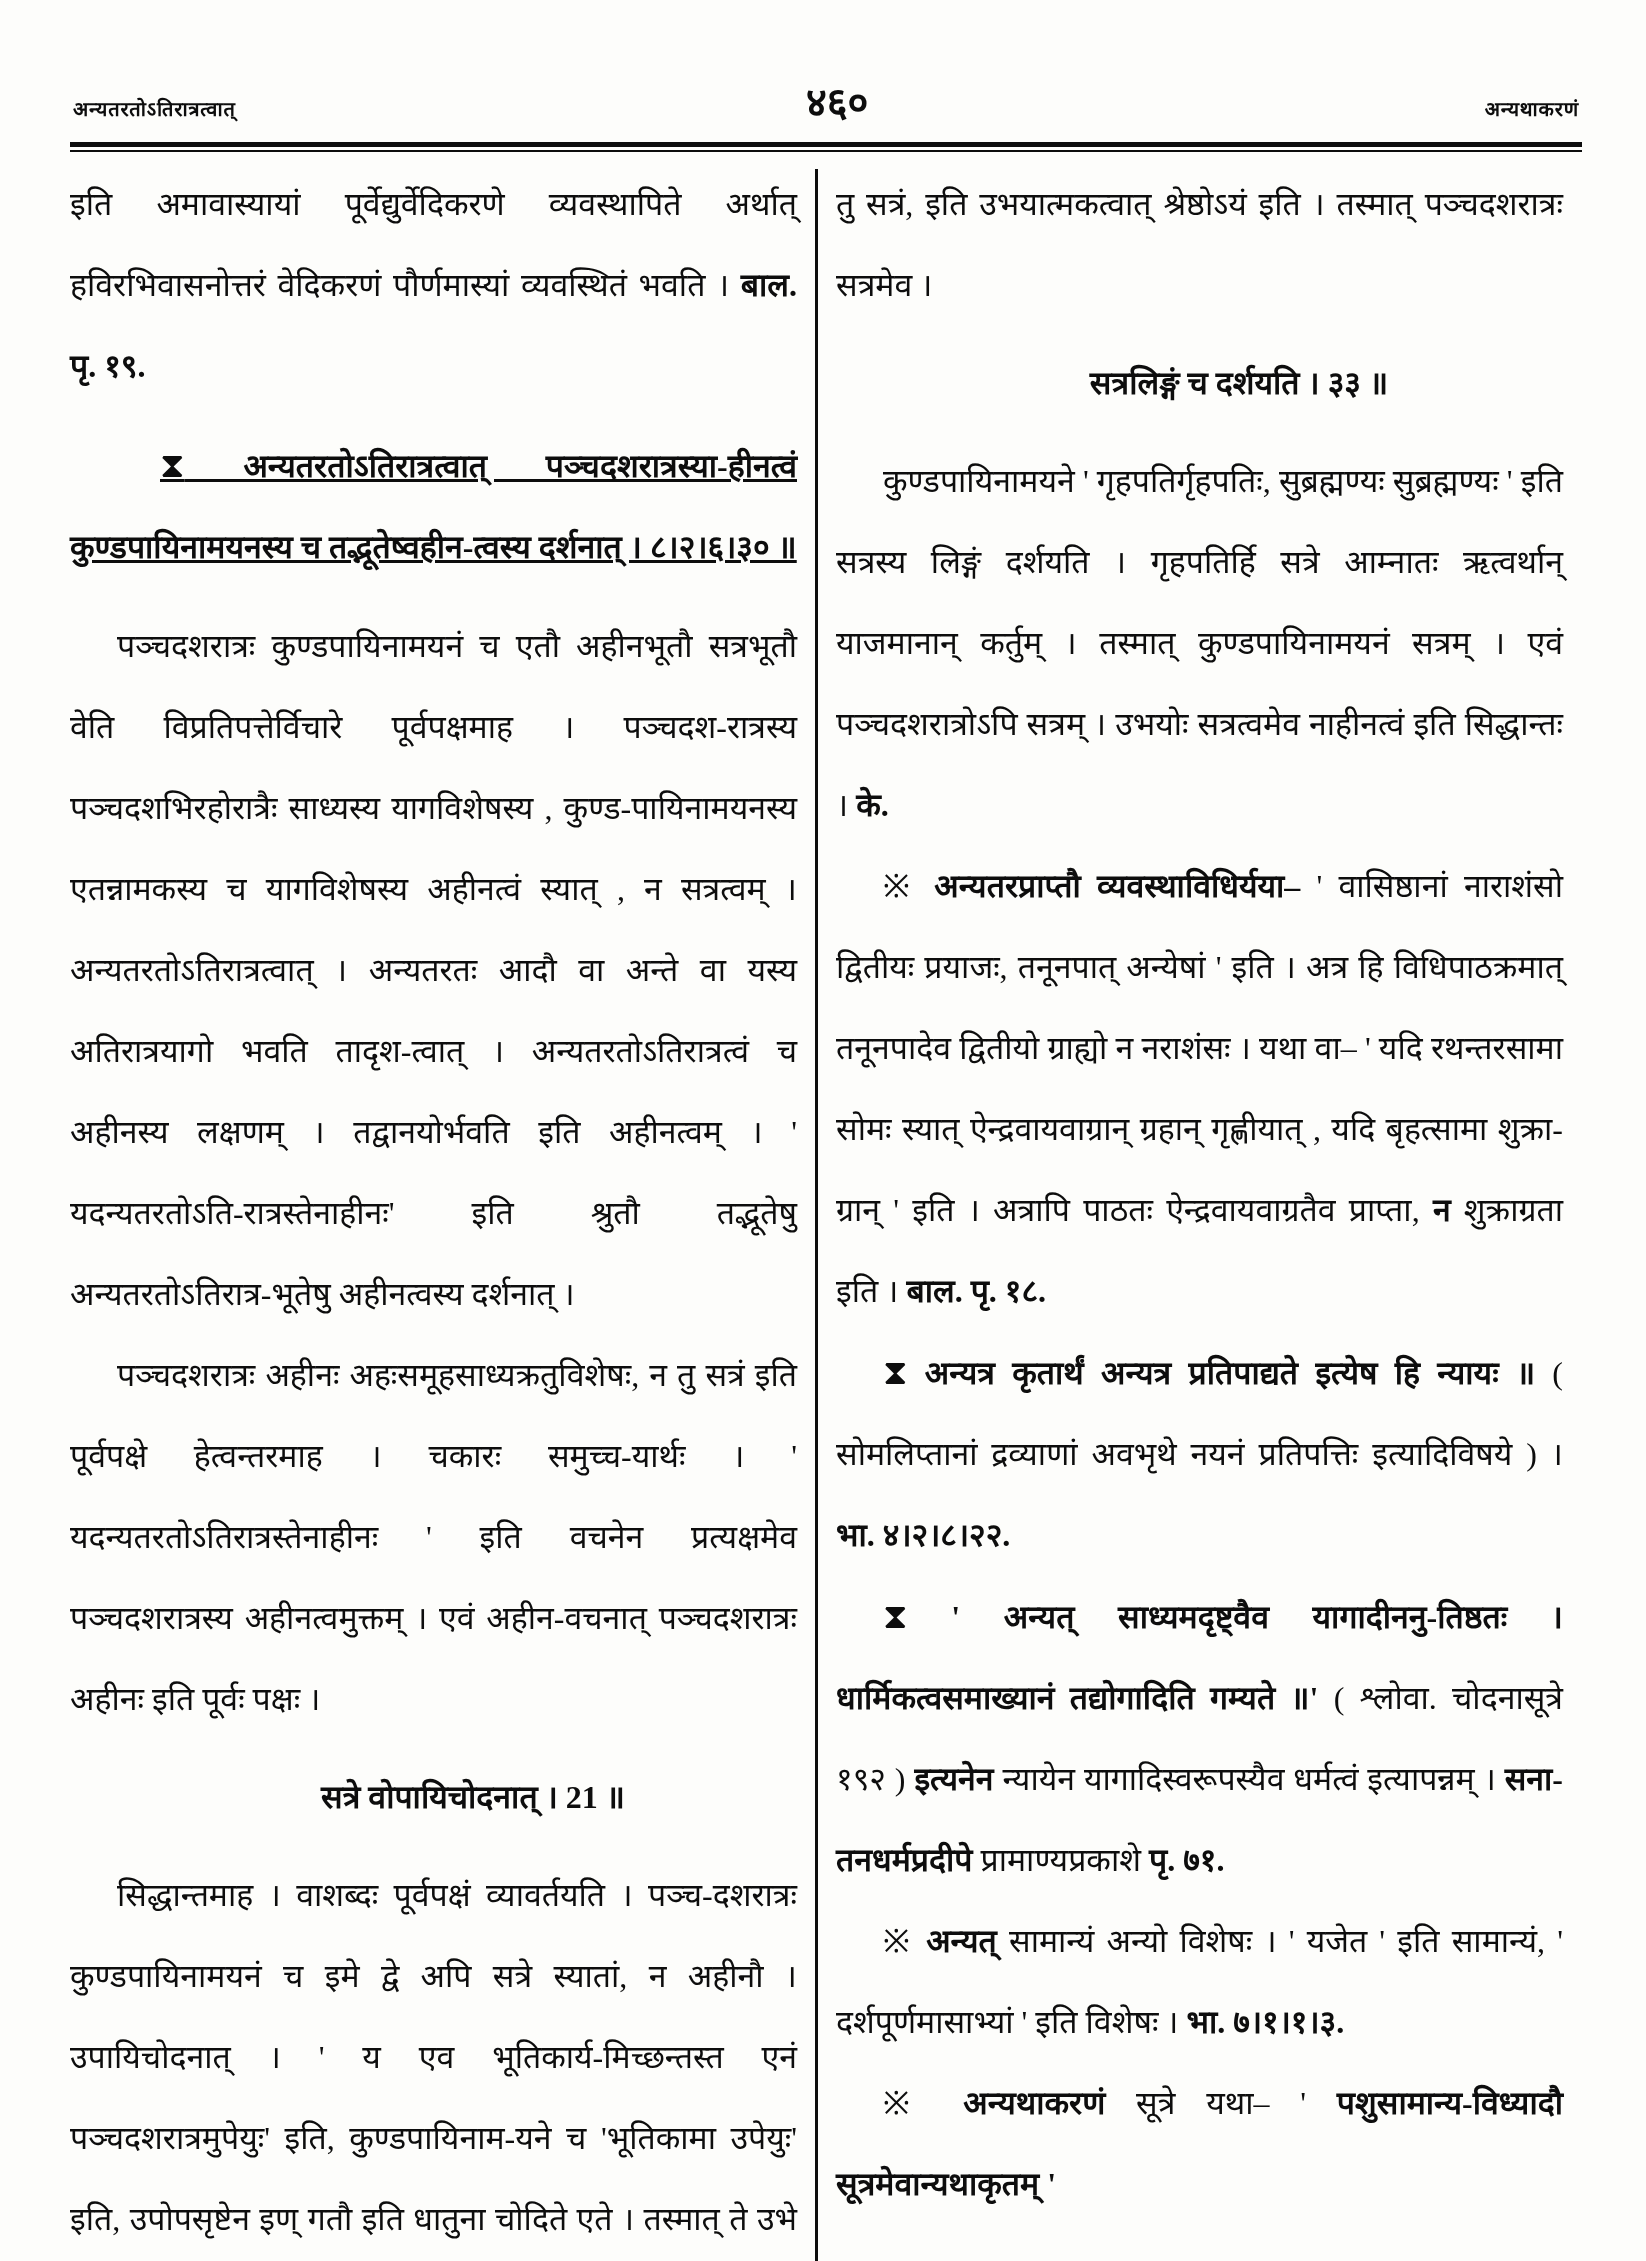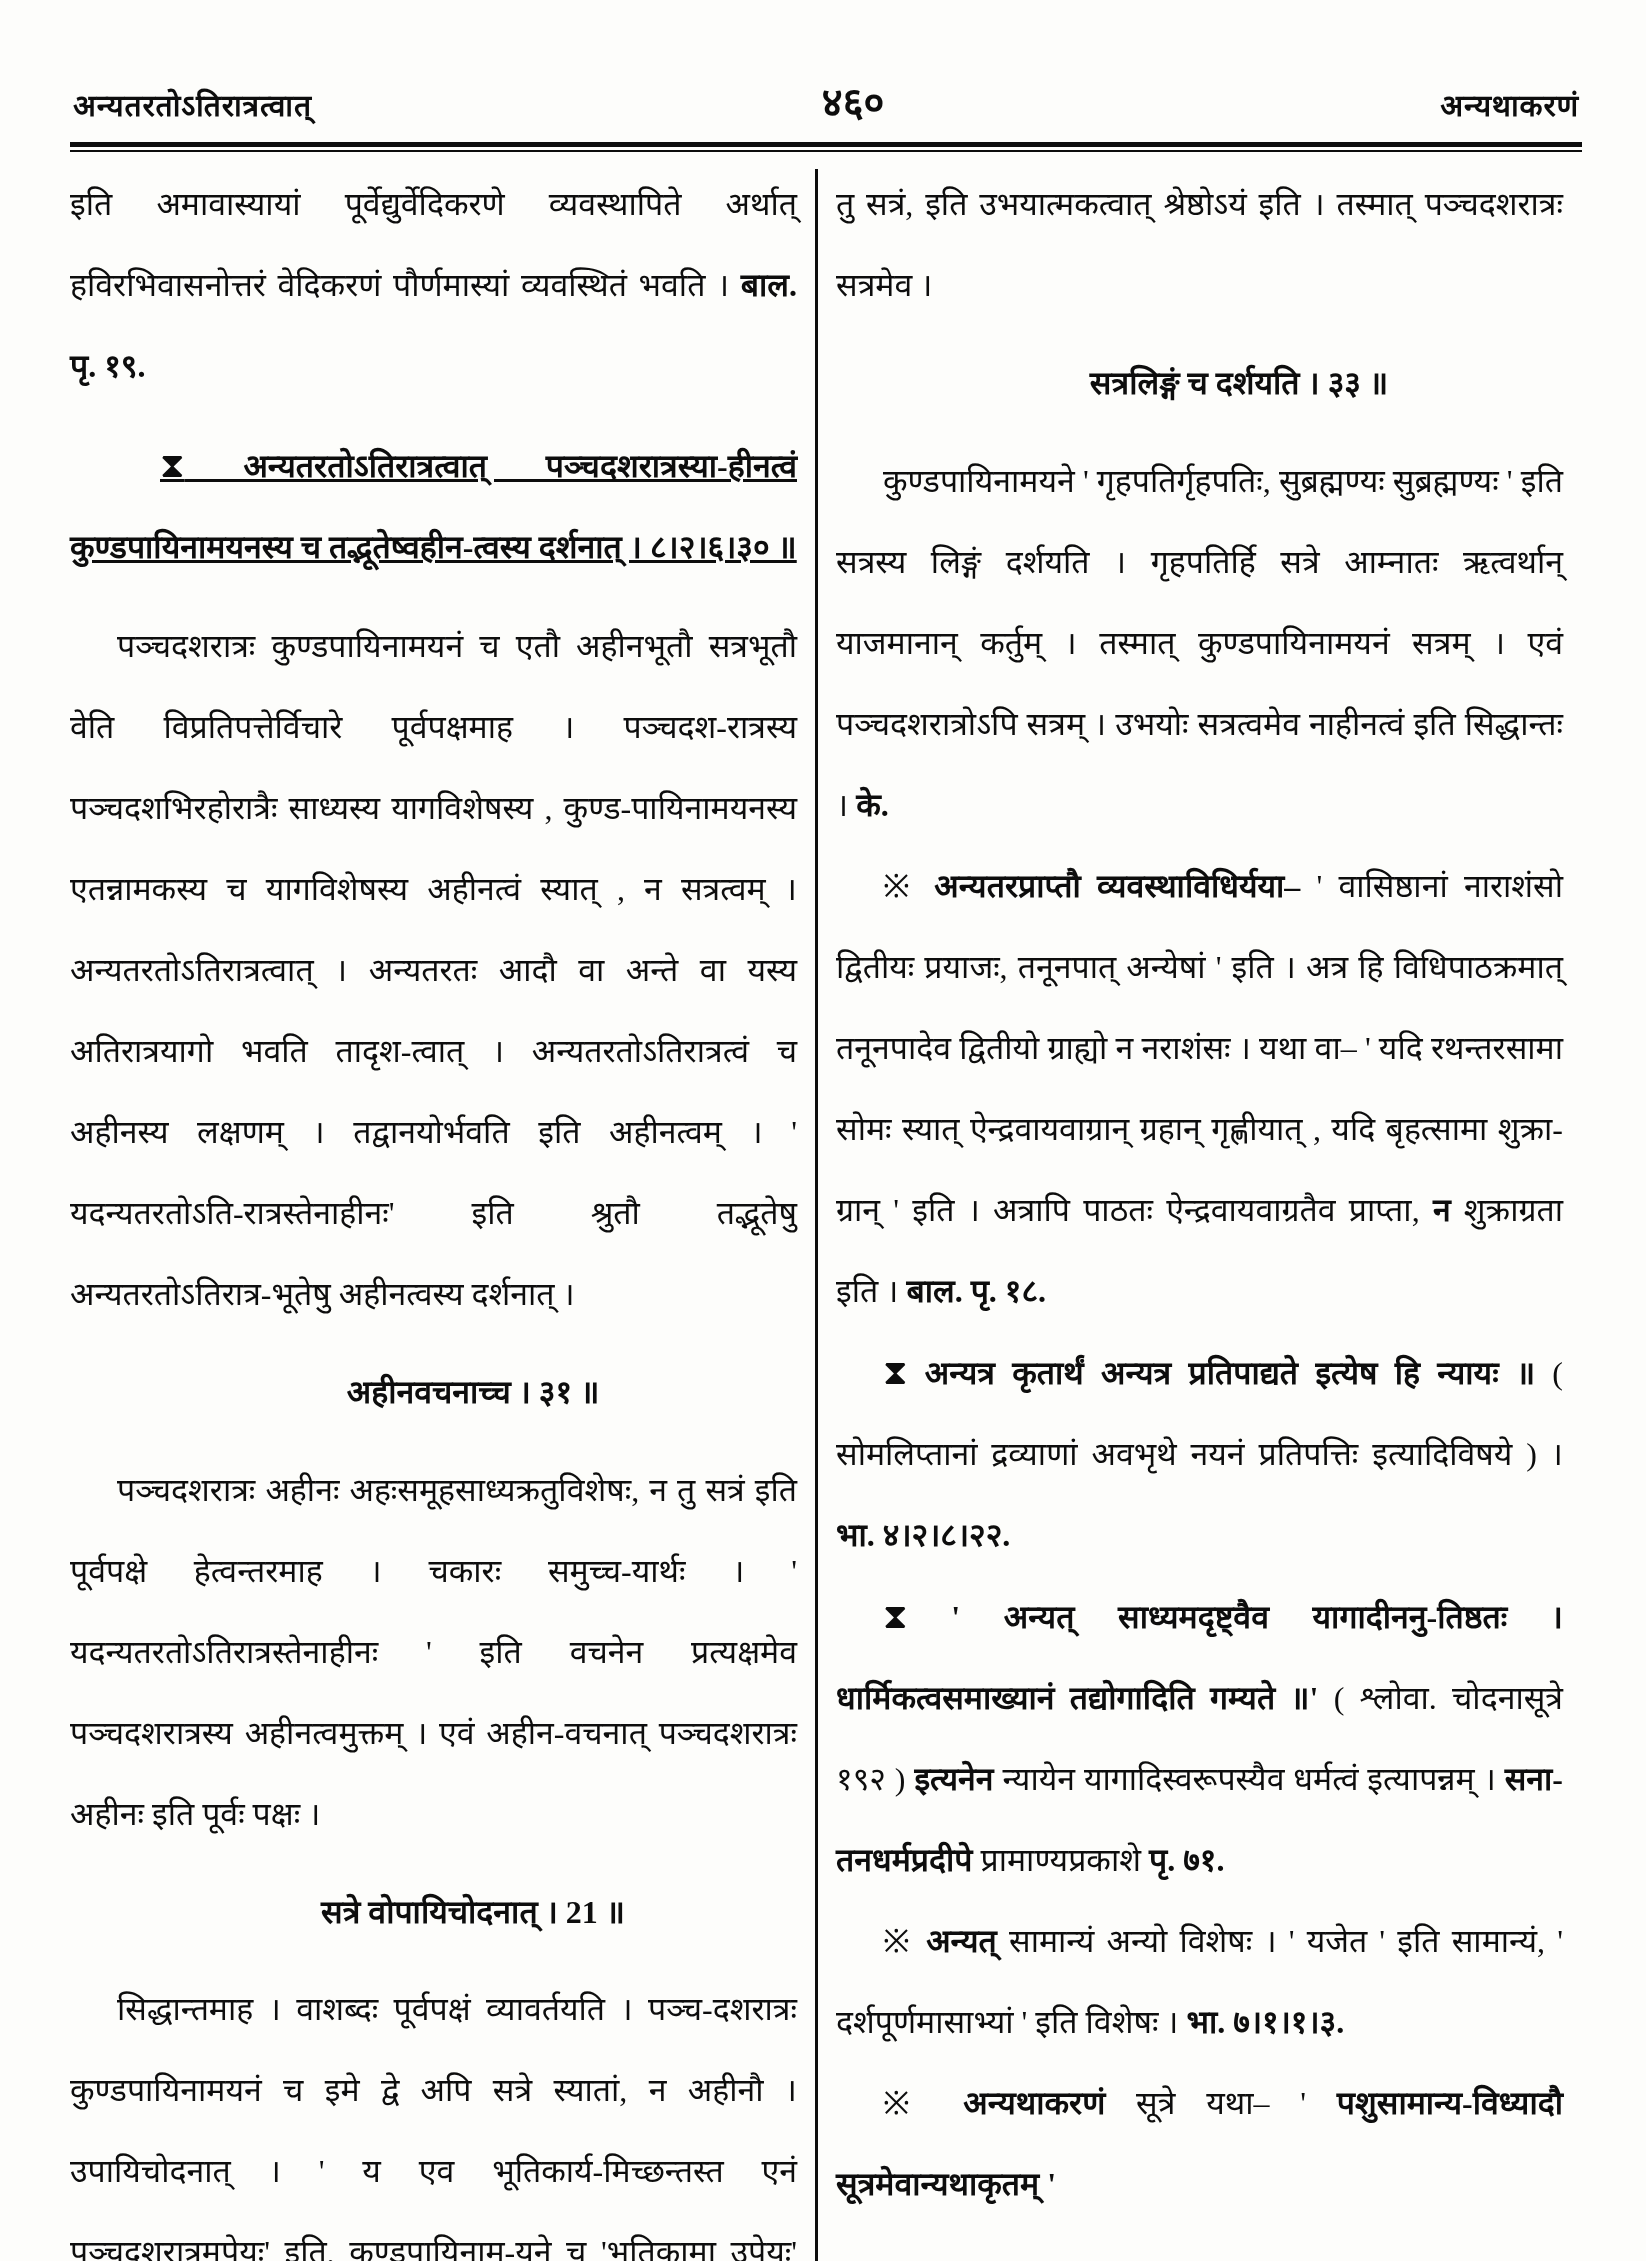--- a/index.html
+++ b/index.html
@@ -17,21 +17,21 @@
   }
   
   .running-head{
     display:flex;
     justify-content:space-between;
     align-items:baseline;
     padding:73px 67px 13.7px 73px;
   }
   .running-head .rh-left,
   .running-head .rh-right{
-    font-size:30px;font-weight:bold;letter-spacing:0.8px;
+    font-size:20px;font-weight:bold;letter-spacing:0.8px;
   }
   .running-head .rh-page{
     font-size:40px;font-weight:bold;
     transform:translateX(-23px);
   }
   .head-rule{
     margin:0 64px 0 70px;
     height:3.8px;
     border-top:5.3px solid #0d0d0d;
     border-bottom:2.3px solid #0d0d0d;
@@ -84,21 +84,20 @@
   </div>
 
   <div class="head-rule"></div>
 
   <div class="columns">
 
     <div class="col">
       <p class="cont"><span>इति अमावास्यायां पूर्वेद्युर्वेदिकरणे व्यवस्थापिते अर्थात् हविरभिवासनोत्तरं वेदिकरणं पौर्णमास्यां व्यवस्थितं भवति । </span><span class="b">बाल. पृ. १९.</span></p>
       <p class="sutra"><span class="orn">⧗</span><span class="b"> अन्यतरतोऽतिरात्रत्वात् पञ्चदशरात्रस्या-हीनत्वं कुण्डपायिनामयनस्य च तद्भूतेष्वहीन-त्वस्य दर्शनात् । ८।२।६।३० ॥</span></p>
       <p class="ind"><span>पञ्चदशरात्रः कुण्डपायिनामयनं च एतौ अहीनभूतौ सत्रभूतौ वेति विप्रतिपत्तेर्विचारे पूर्वपक्षमाह । पञ्चदश-रात्रस्य पञ्चदशभिरहोरात्रैः साध्यस्य यागविशेषस्य , कुण्ड-पायिनामयनस्य एतन्नामकस्य च यागविशेषस्य अहीनत्वं स्यात् , न सत्रत्वम् । अन्यतरतोऽतिरात्रत्वात् । अन्यतरतः आदौ वा अन्ते वा यस्य अतिरात्रयागो भवति तादृश-त्वात् । अन्यतरतोऽतिरात्रत्वं च अहीनस्य लक्षणम् । तद्वानयोर्भवति इति अहीनत्वम् । ' यदन्यतरतोऽति-रात्रस्तेनाहीनः' इति श्रुतौ तद्भूतेषु अन्यतरतोऽतिरात्र-भूतेषु अहीनत्वस्य दर्शनात् ।</span></p>
-      <p class="head"><span class="b">अहीनवचनाच्च । ३१ ॥</span></p>
       <p class="ind"><span>पञ्चदशरात्रः अहीनः अहःसमूहसाध्यक्रतुविशेषः, न तु सत्रं इति पूर्वपक्षे हेत्वन्तरमाह । चकारः समुच्च-यार्थः । ' यदन्यतरतोऽतिरात्रस्तेनाहीनः ' इति वचनेन प्रत्यक्षमेव पञ्चदशरात्रस्य अहीनत्वमुक्तम् । एवं अहीन-वचनात् पञ्चदशरात्रः अहीनः इति पूर्वः पक्षः ।</span></p>
       <p class="head"><span class="b">सत्रे वोपायिचोदनात् । 21 ॥</span></p>
       <p class="ind"><span>सिद्धान्तमाह । वाशब्दः पूर्वपक्षं व्यावर्तयति । पञ्च-दशरात्रः कुण्डपायिनामयनं च इमे द्वे अपि सत्रे स्यातां, न अहीनौ । उपायिचोदनात् । ' य एव भूतिकार्य-मिच्छन्तस्त एनं पञ्चदशरात्रमुपेयुः' इति, कुण्डपायिनाम-यने च 'भूतिकामा उपेयुः' इति, उपोपसृष्टेन इण् गतौ इति धातुना चोदिते एते । तस्मात् ते उभे सत्रे एव । 'यद-न्यतरतोऽतिरात्रस्तेनाहीनः ' इति नैतद्वचनं विधायकं, किंतु अनुवादोऽयं स्तुत्यर्थः । स्तुतिश्च नित्येन अहीन-लिङ्गेन अन्यतरतोऽतिरात्रत्वेन अहीनस्य नोपपद्यते । यतः सर्वे एवाहीनः अन्यतरतोऽतिरात्रः । सत्रस्य तु उपपद्यते । अन्यतरतोऽतिरात्रत्वादयं अहीनः, स्वरूपेण</span></p>
     </div>
 
     <div class="col-divider"></div>
 
     <div class="col">
       <p class="cont"><span>तु सत्रं, इति उभयात्मकत्वात् श्रेष्ठोऽयं इति । तस्मात् पञ्चदशरात्रः सत्रमेव ।</span></p>
       <p class="head"><span class="b">सत्रलिङ्गं च दर्शयति । ३३ ॥</span></p>

